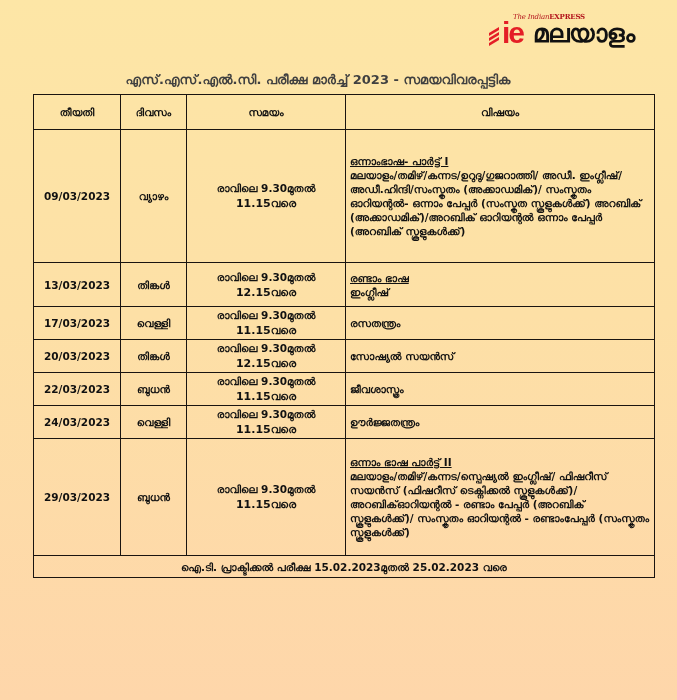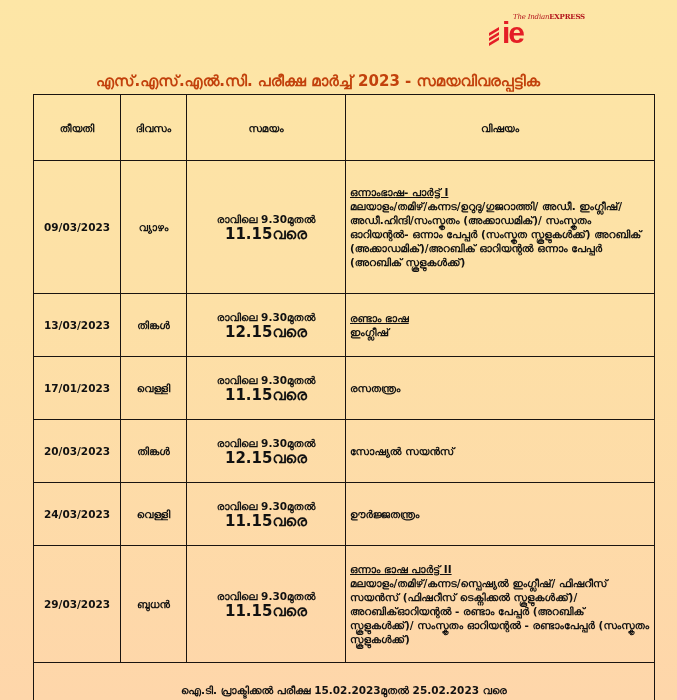--- a/index.html
+++ b/index.html
@@ -19,50 +19,51 @@
   .logo .ie {
     position:absolute; left:93px; top:8px; font-family:"Liberation Sans", sans-serif;
     font-size:30px; font-weight:bold; color:#e41e26; letter-spacing:-2px; line-height:34px;
   }
   .logo .ml {
     position:absolute; left:124px; top:10px; font-family:"DejaVu Sans", sans-serif;
     font-size:25px; font-weight:bold; color:#111; line-height:32px; letter-spacing:-0.5px;
   }
   .title {
     position:absolute; left:0; width:636px; top:72px; text-align:center;
-    font-size:15px; font-weight:bold; color:#c2410c;
+    font-size:13px; font-weight:bold; color:#404040;
   }
   table.sched {
     position:absolute; left:33px; top:94px; width:621px;
     border-collapse:collapse; table-layout:fixed;
   }
   table.sched td, table.sched th {
-    border:1.6px solid #1a1410; padding:16px 4px; font-size:10.5px; font-weight:bold;
+    border:1.6px solid #1a1410; padding:0 4px; font-size:10.5px; font-weight:bold;
     vertical-align:middle; line-height:14px; overflow:hidden;
   }
   table.sched th { font-weight:bold; height:33px; }
   th.c-subj { vertical-align:bottom; padding-bottom:2px; }
   td.center, th.center { text-align:center; }
   td.subj { text-align:left; padding-left:8px; line-height:15px; }
   .subj-head { text-decoration:underline; display:block; }
   .time div { line-height:15px; }
-  .time .t2 { font-size:15px; }
+  .time .t2 { font-size:11px; }
   td.footer { text-align:center; height:21px; font-size:10.5px;margin-top:48px; }
 </style>
 </head>
 <body>
 
 <div class="logo">
   <div class="tagline"><i>The Indian</i><span>EXPRESS</span></div>
   <div class="bars">
       <span></span>
       <span></span>
       <span></span>
     </div>
   <div class="ie">ie</div>
+  <div class="ml">മലയാളം</div>
 </div>
 
 <div class="title">എസ്.എസ്.എൽ.സി. പരീക്ഷ മാർച്ച് 2023 - സമയവിവരപ്പട്ടിക</div>
 
 <table class="sched">
   <colgroup>
     <col style="width:87px">
     <col style="width:66px">
     <col style="width:159px">
     <col style="width:309px">
@@ -88,36 +89,45 @@
       <tr style="height: 44px;">
         <td class="center">13/03/2023</td>
         <td class="center">തിങ്കൾ</td>
         <td class="center time">
           <div>രാവിലെ 9.30മുതൽ</div>
           <div class="t2">12.15വരെ</div>
         </td>
         <td class="subj"><span class="subj-head">രണ്ടാം ഭാഷ</span><span>ഇംഗ്ലീഷ്</span></td>
       </tr>
       <tr style="height: 33px;">
-        <td class="center">17/01/2023</td>
+        <td class="center">17/03/2023</td>
         <td class="center">വെള്ളി</td>
         <td class="center time">
           <div>രാവിലെ 9.30മുതൽ</div>
           <div class="t2">11.15വരെ</div>
         </td>
         <td class="subj"><span>രസതന്ത്രം</span></td>
       </tr>
       <tr style="height: 33px;">
         <td class="center">20/03/2023</td>
         <td class="center">തിങ്കൾ</td>
         <td class="center time">
           <div>രാവിലെ 9.30മുതൽ</div>
           <div class="t2">12.15വരെ</div>
         </td>
         <td class="subj"><span>സോഷ്യൽ സയൻസ്</span></td>
+      </tr>
+      <tr style="height: 33px;">
+        <td class="center">22/03/2023</td>
+        <td class="center">ബുധൻ</td>
+        <td class="center time">
+          <div>രാവിലെ 9.30മുതൽ</div>
+          <div class="t2">11.15വരെ</div>
+        </td>
+        <td class="subj"><span>ജീവശാസ്ത്രം</span></td>
       </tr>
       <tr style="height: 33px;">
         <td class="center">24/03/2023</td>
         <td class="center">വെള്ളി</td>
         <td class="center time">
           <div>രാവിലെ 9.30മുതൽ</div>
           <div class="t2">11.15വരെ</div>
         </td>
         <td class="subj"><span>ഊർജ്ജതന്ത്രം</span></td>
       </tr>

